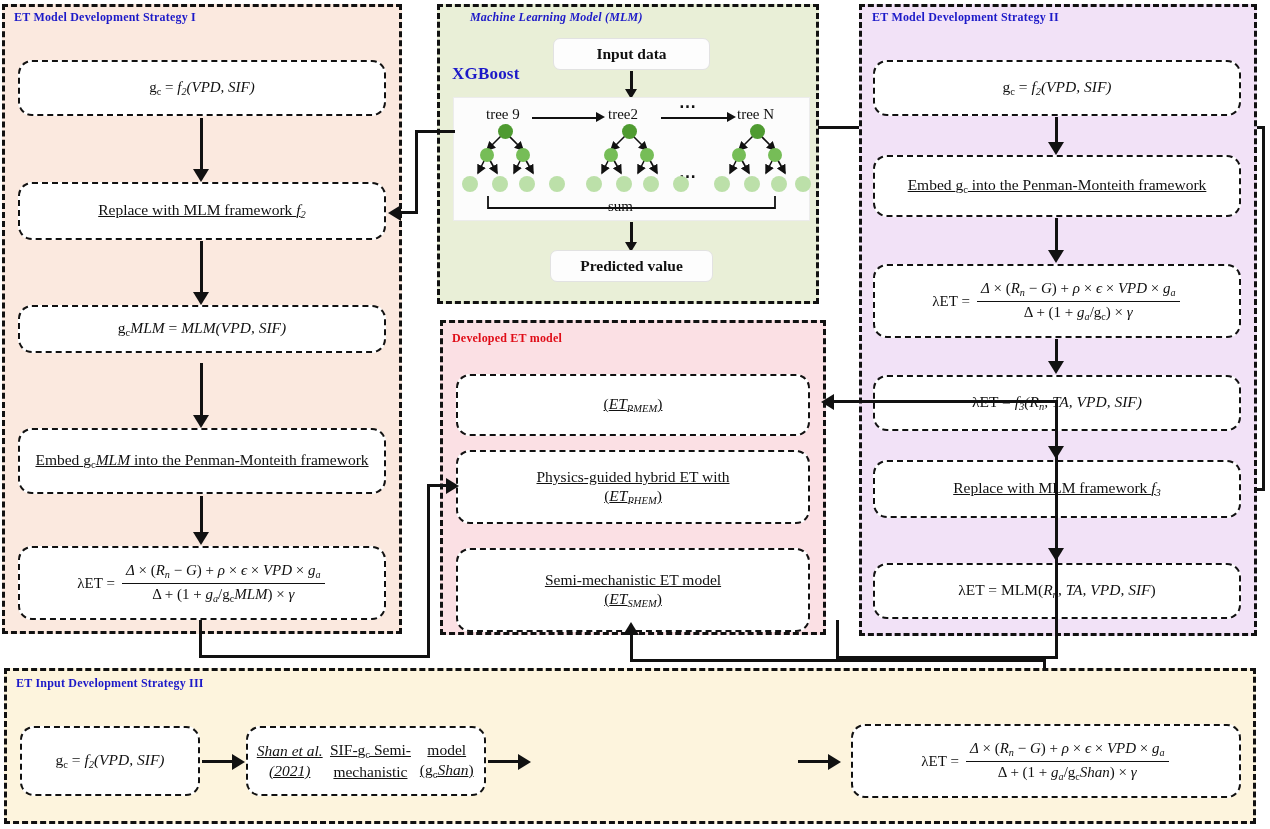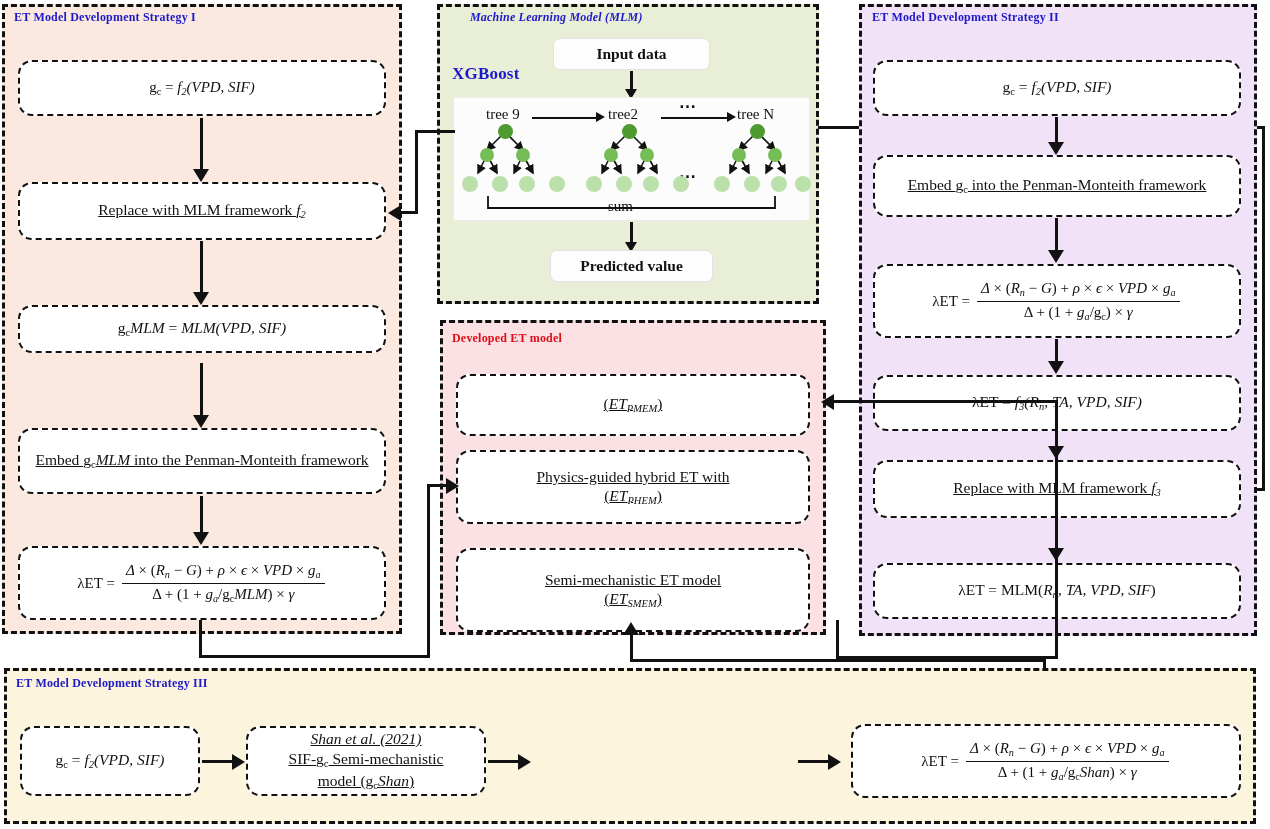--- a/index.html
+++ b/index.html
@@ -272,29 +272,29 @@
   <div class="ln v" style="left:1055px;top:400px;height:258px;"></div>
   <div class="ln h" style="left:833px;top:400px;width:224px;"></div>
   <div class="arrow ar-left" style="left:821px;top:394px;"></div>
 
   <div class="ln v" style="left:1043px;top:659px;height:108px;"></div>
   <div class="ln h" style="left:630px;top:659px;width:416px;"></div>
   <div class="ln v" style="left:630px;top:635px;height:26px;"></div>
   <div class="arrow ar-up" style="left:623px;top:622px;"></div>
 
   <div class="panel" id="panel-s3"></div>
-  <div class="panel-title t-blue" style="left:16px;top:676px;">ET Model Development Strategy III</div>
+  <div class="panel-title t-blue" style="left:16px;top:676px;">ET Input Development Strategy III</div>
 
   <div class="node" style="left:20px;top:726px;width:180px;height:70px;">
     <span><span class="mup">g</span><span class="sub-up">c</span> = <span class="mi">f</span><span class="sub">2</span><span class="mi">(VPD, SIF)</span></span>
   </div>
   <div class="ln h" style="left:202px;top:760px;width:33px;"></div>
   <div class="arrow ar-right" style="left:232px;top:754px;"></div>
 
-  <div class="node plain" style="left:246px;top:726px;width:240px;height:70px;flex-direction:column;line-height:1.3;">
+  <div class="node plain" style="left:246px;top:726px;width:240px;height:70px;flex-direction:row;line-height:1.3;">
     <span class="mi">Shan et al. (2021)</span>
     <span>SIF-<span class="mup">g</span><span class="sub-up">c</span> Semi-mechanistic</span>
     <span>model (<span class="mup">g</span><span class="sub-up">c</span><span class="mi">Shan</span>)</span>
   </div>
   <div class="ln h" style="left:488px;top:760px;width:33px;"></div>
   <div class="arrow ar-right" style="left:518px;top:754px;"></div>
 
   <div class="ln h" style="left:798px;top:760px;width:33px;"></div>
   <div class="arrow ar-right" style="left:828px;top:754px;"></div>
 

